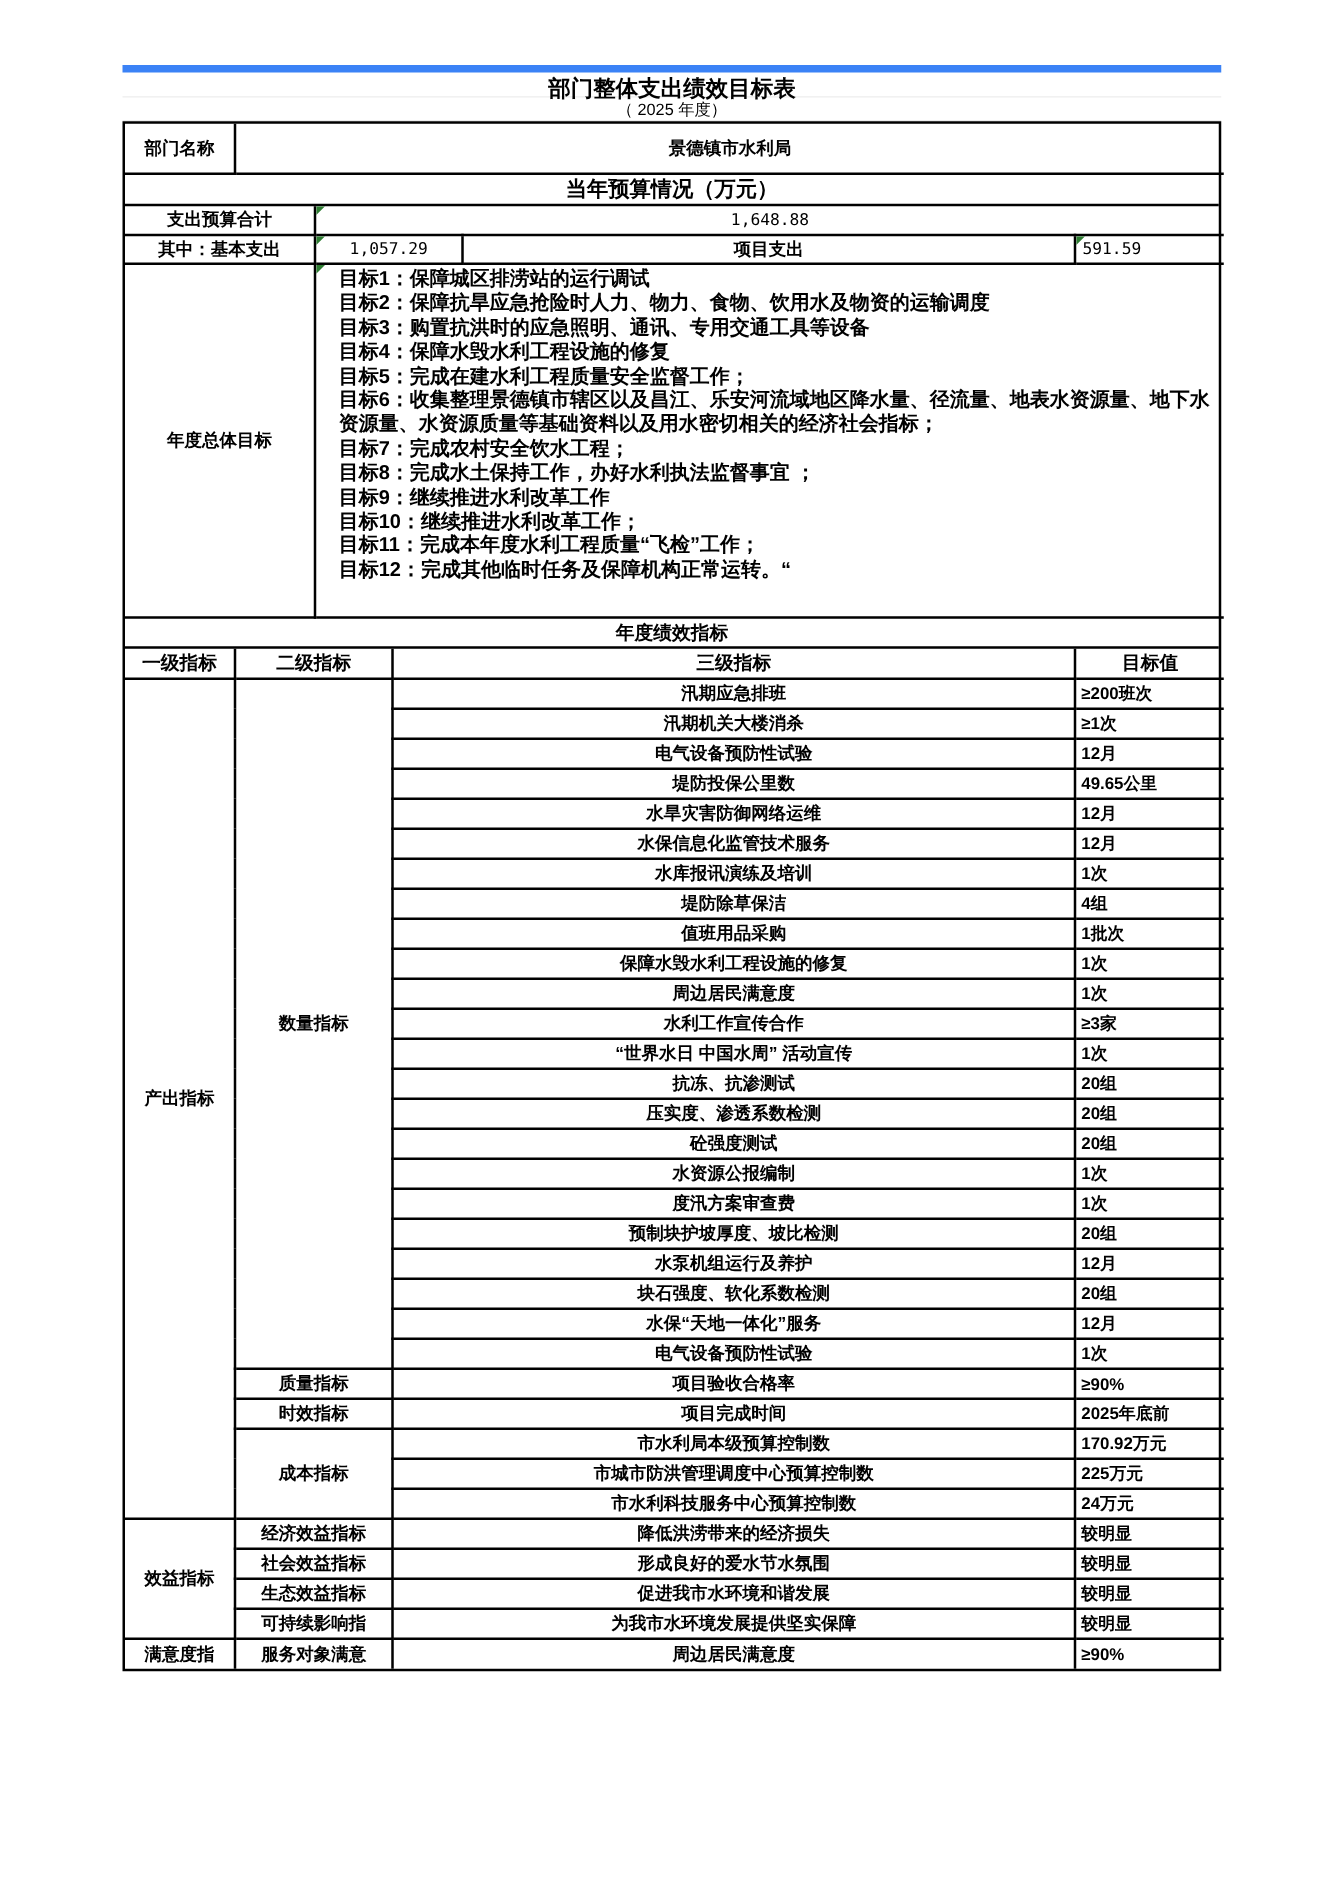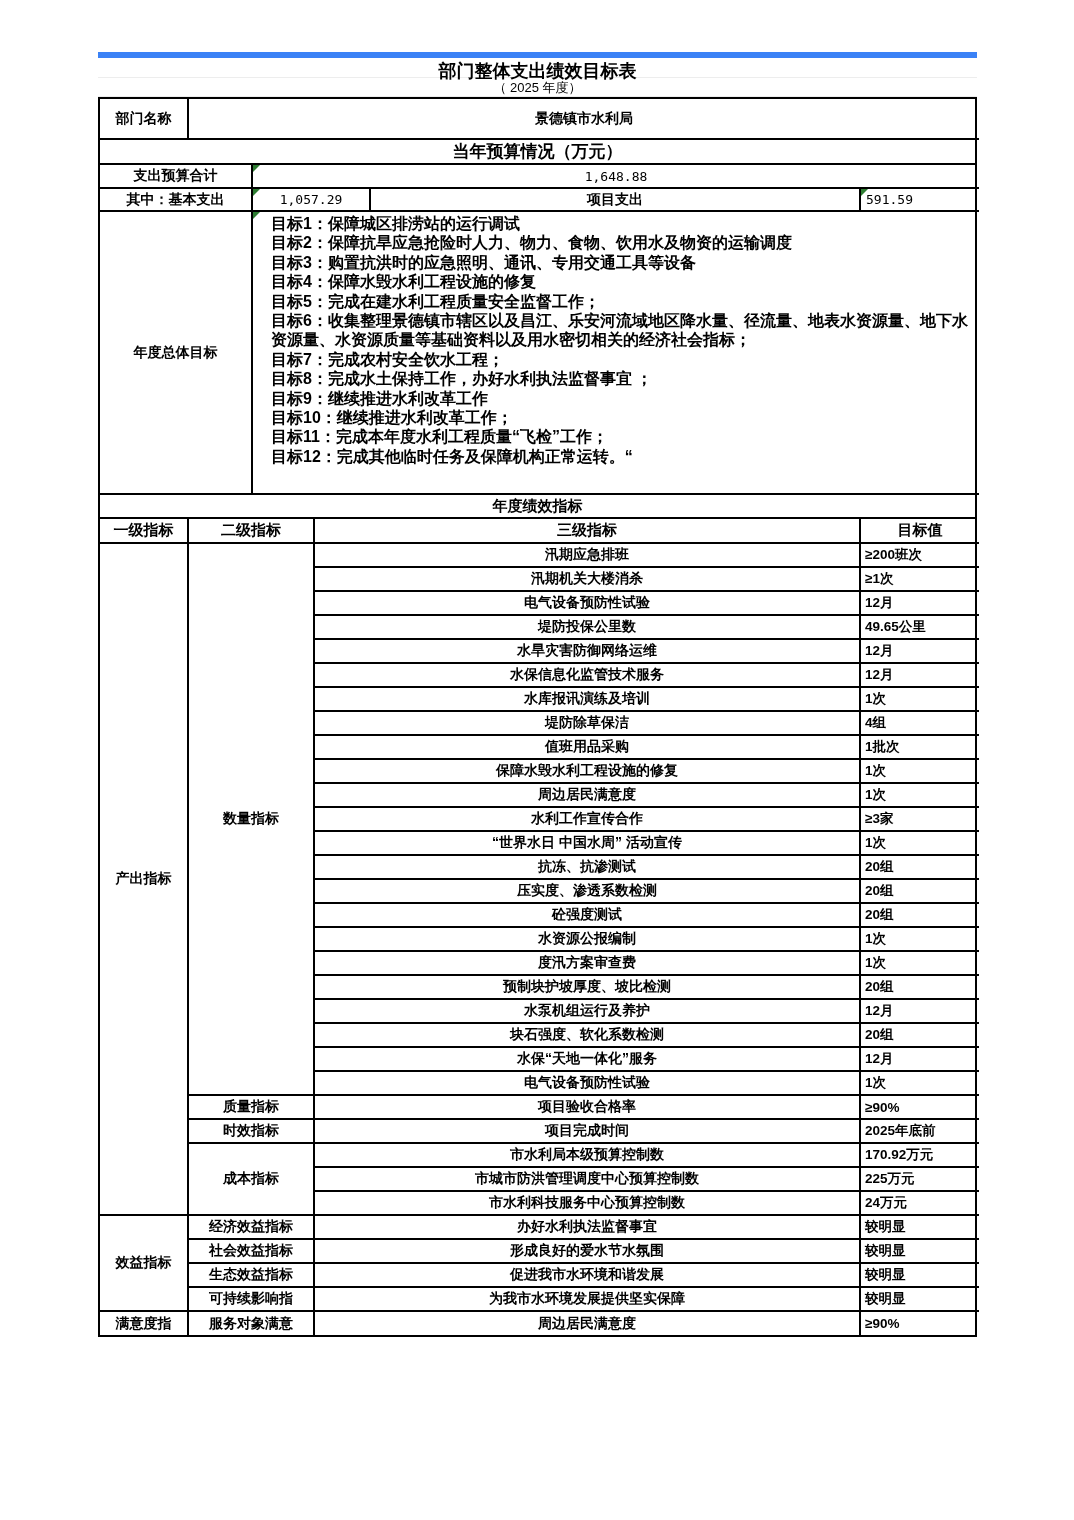--- a/index.html
+++ b/index.html
@@ -258,21 +258,21 @@
             <td>市城市防洪管理调度中心预算控制数</td>
             <td class="c4">225万元</td>
           </tr>
       <tr>
             <td>市水利科技服务中心预算控制数</td>
             <td class="c4">24万元</td>
           </tr>
       <tr>
         <td rowspan="4">效益指标</td>
         <td>经济效益指标</td>
-        <td>办好水利执法监督事宜</td>
+        <td>降低洪涝带来的经济损失</td>
         <td class="c4">较明显</td>
       </tr>
       <tr>
         <td>社会效益指标</td>
         <td>形成良好的爱水节水氛围</td>
         <td class="c4">较明显</td>
       </tr>
       <tr>
         <td>生态效益指标</td>
         <td>促进我市水环境和谐发展</td>

